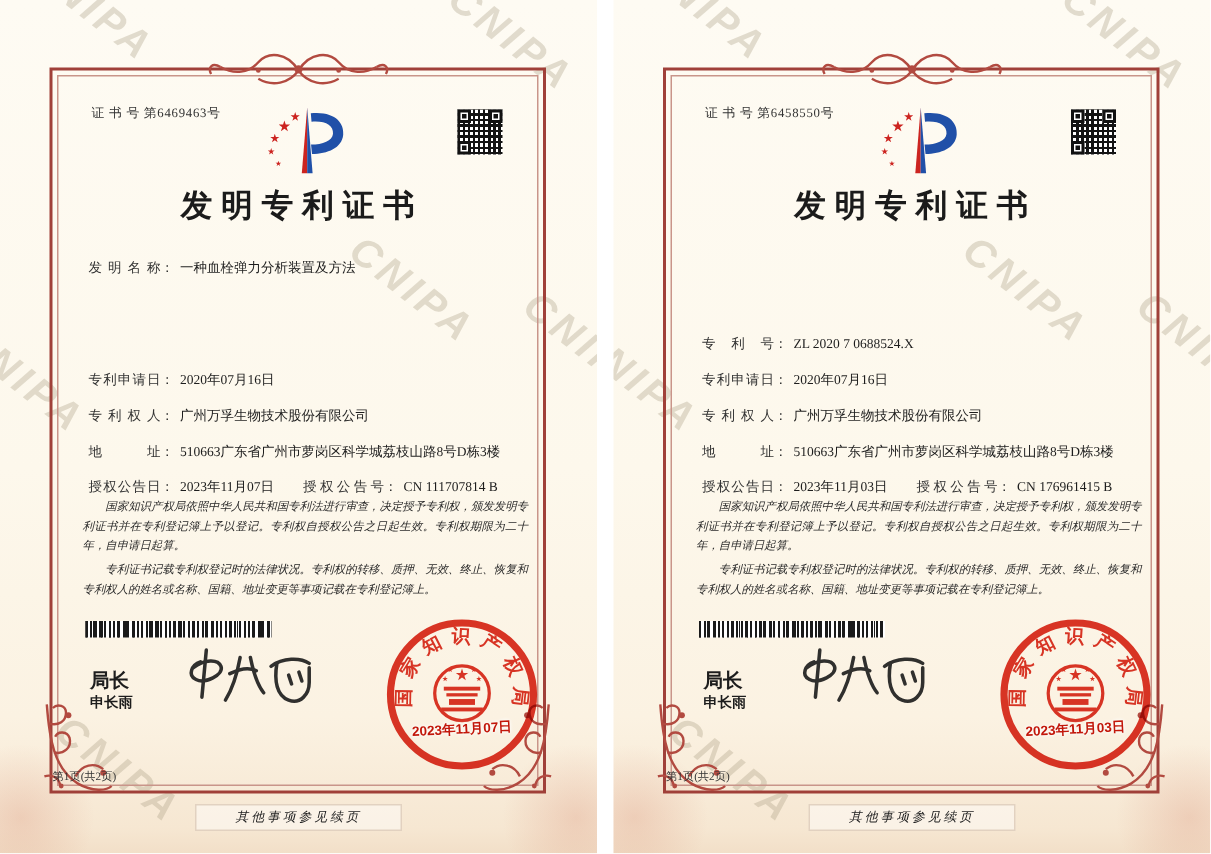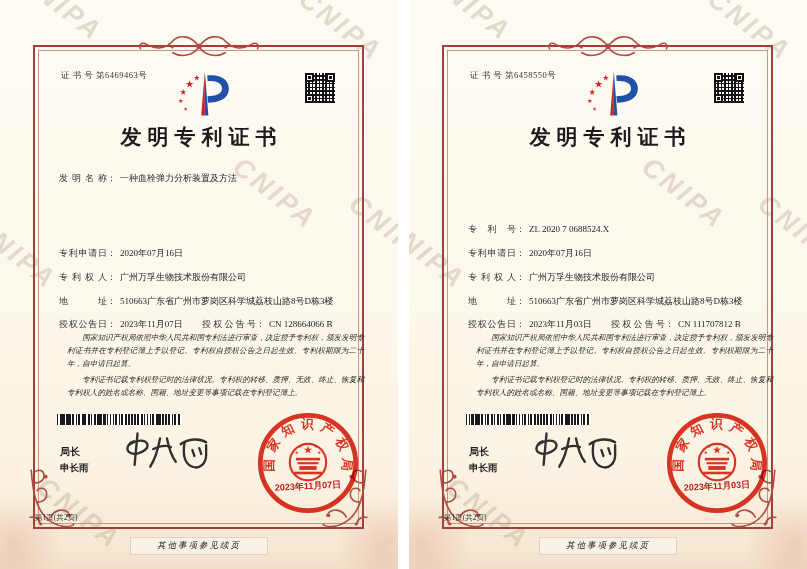--- a/index.html
+++ b/index.html
@@ -31,27 +31,27 @@
   .qf::after{content:"";position:absolute;inset:1px;background:#111;}
   .qf1{left:0;top:0}.qf2{right:0;top:0}.qf3{left:0;bottom:0}
   .title{position:absolute;left:0;right:0;top:76px;text-align:center;font-size:21px;font-weight:bold;
          color:#1b1b1b;letter-spacing:6px;padding-left:6px;white-space:nowrap;}
   .row{position:absolute;left:24px;right:18px;font-size:9px;color:#222;white-space:nowrap;}
   .fl{display:inline-block;width:48px;text-align:justify;text-align-last:justify;color:#333;vertical-align:top;}
   .colon{color:#333;}
   .fv{margin-left:4px;color:#1d1d1d;}
   .g2{position:absolute;left:143px;top:0;white-space:nowrap;}
   .g2 .fl{width:54px;}
-  .paras{position:absolute;left:32px;top:284px;width:297px;}
+  .paras{position:absolute;left:20px;top:284px;width:297px;}
   .paras p{margin:0 0 3px 0;font-size:7.6px;line-height:1.72;color:#2a2a2a;font-style:italic;
            text-align:justify;text-indent:2em;}
   .barcode{position:absolute;left:22px;top:367px;width:124px;height:11px;background:
        repeating-linear-gradient(90deg,#1a1a1a 0 1.4px,transparent 1.4px 3.1px),
        repeating-linear-gradient(90deg,#1a1a1a 0 1px,#ffffff 1px 5.3px);}
-  .director-title{position:absolute;left:25px;top:398px;font-size:10px;font-weight:600;color:#1d1d1d;
+  .director-title{position:absolute;left:25px;top:398px;font-size:13px;font-weight:600;color:#1d1d1d;
        font-family:Liberation Sans, sans-serif;}
   .director-name{position:absolute;left:25px;top:415px;font-size:9.5px;font-weight:700;color:#1d1d1d;
        font-family:"Liberation Sans", sans-serif;}
   .signature{position:absolute;left:80px;top:381px;width:98px;height:52px;opacity:.9;}
   .seal{position:absolute;left:221px;top:364px;width:104px;height:104px;}
   .seal svg{position:absolute;inset:0;width:100%;height:100%;mix-blend-mode:multiply;opacity:.95;}
   .seal-date{position:absolute;left:-6px;right:-6px;top:69px;text-align:center;font-size:9px;
        font-weight:bold;color:#c2170a;transform:rotate(-3deg);
        font-family:"Liberation Sans", sans-serif;text-shadow:0 0 2px #fff,0 0 3px #fff;}
   .pagenum{position:absolute;left:0;right:0;top:466px;text-align:left;font-size:7.5px;color:#333;}
@@ -179,21 +179,21 @@
       </div>
       <div class="row" style="top:224px">
         <span class="fl">专利权人</span><span class="colon">：</span><span class="fv">广州万孚生物技术股份有限公司</span>
       </div>
       <div class="row" style="top:248px">
         <span class="fl">地址</span><span class="colon">：</span><span class="fv">510663广东省广州市萝岗区科学城荔枝山路8号D栋3楼</span>
       </div>
       <div class="row" style="top:271px">
         <span class="fl">授权公告日</span><span class="colon">：</span><span class="fv">2023年11月07日</span>
         <span class="g2">
-          <span class="fl">授权公告号</span><span class="colon">：</span><span class="fv">CN 128664066 B</span>
+          <span class="fl">授权公告号</span><span class="colon">：</span><span class="fv">CN 111707814 B</span>
         </span>
       </div>
 
       <div class="paras">
         <p>国家知识产权局依照中华人民共和国专利法进行审查，决定授予专利权，颁发发明专利证书并在专利登记簿上予以登记。专利权自授权公告之日起生效。专利权期限为二十年，自申请日起算。</p>
         <p>专利证书记载专利权登记时的法律状况。专利权的转移、质押、无效、终止、恢复和专利权人的姓名或名称、国籍、地址变更等事项记载在专利登记簿上。</p>
       </div>
 
       <div class="barcode"></div>
       <div class="director-title">局长</div>
@@ -258,21 +258,21 @@
       </div>
       <div class="row" style="top:224px">
         <span class="fl">专利权人</span><span class="colon">：</span><span class="fv">广州万孚生物技术股份有限公司</span>
       </div>
       <div class="row" style="top:248px">
         <span class="fl">地址</span><span class="colon">：</span><span class="fv">510663广东省广州市萝岗区科学城荔枝山路8号D栋3楼</span>
       </div>
       <div class="row" style="top:271px">
         <span class="fl">授权公告日</span><span class="colon">：</span><span class="fv">2023年11月03日</span>
         <span class="g2">
-          <span class="fl">授权公告号</span><span class="colon">：</span><span class="fv">CN 111707812 B</span>
+          <span class="fl">授权公告号</span><span class="colon">：</span><span class="fv">CN 176961415 B</span>
         </span>
       </div>
 
       <div class="paras">
         <p>国家知识产权局依照中华人民共和国专利法进行审查，决定授予专利权，颁发发明专利证书并在专利登记簿上予以登记。专利权自授权公告之日起生效。专利权期限为二十年，自申请日起算。</p>
         <p>专利证书记载专利权登记时的法律状况。专利权的转移、质押、无效、终止、恢复和专利权人的姓名或名称、国籍、地址变更等事项记载在专利登记簿上。</p>
       </div>
 
       <div class="barcode"></div>
       <div class="director-title">局长</div>

